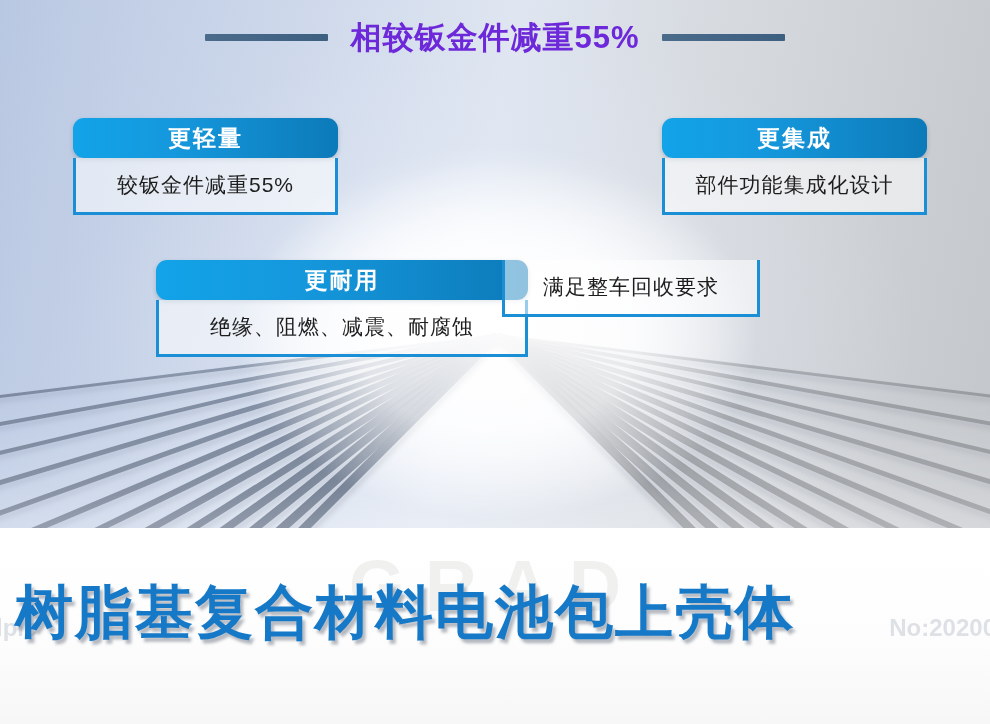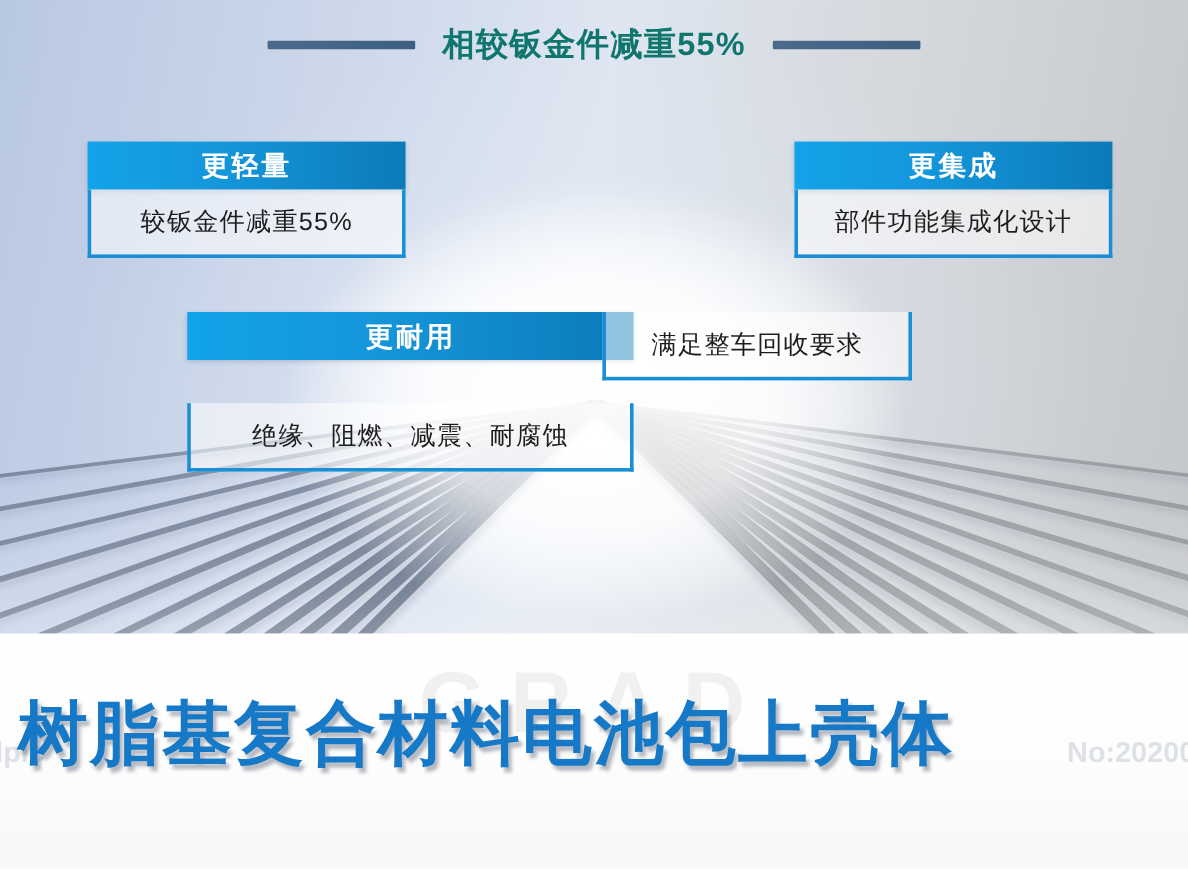--- a/index.html
+++ b/index.html
@@ -45,31 +45,32 @@
   }
 
   
   #title-row{
     position:absolute;left:0;top:10px;width:990px;height:54px;
     display:flex;align-items:center;justify-content:center;gap:22px;
   }
   .rule{height:7px;width:123px;background:#3f6display;}
   .rule{background:linear-gradient(90deg,#4b6b8b,#3d5f80);border-radius:1px;}
   #headline{
-    font-size:27px;font-weight:bold;color:#0f766e;letter-spacing:1px;
+    font-size:31px;font-weight:bold;color:#6d28d9;letter-spacing:1px;
     white-space:nowrap;line-height:1;
   }
 
   
   .card{position:absolute;}
   .card-head{
     height:40px;line-height:40px;text-align:center;
     color:#ffffff;font-size:23px;font-weight:bold;letter-spacing:2px;
     background:linear-gradient(90deg,#12a3e8 0%,#1597dc 40%,#0c7ab9 100%);
     box-shadow:0 2px 4px rgba(40,70,100,.25);
+    border-radius:11px;
   }
   .card-body{
     border:3px solid #1a8fd6;border-top:none;
     background:rgba(255,255,255,.55);
     display:flex;align-items:center;justify-content:center;
     color:#1d1d1d;font-size:21px;letter-spacing:1px;white-space:nowrap;
   }
 
   
   #bottom{
@@ -201,21 +202,21 @@
   </div>
 
 
   <div class="card" style="left:662px;top:118px;width:265px;">
     <div class="card-head">更集成</div>
     <div class="card-body" style="height:54px;">部件功能集成化设计</div>
   </div>
 
   <div class="card" style="left:156px;top:260px;width:372px;">
     <div class="card-head">更耐用</div>
-    <div class="card-body" style="height:54px;margin-top:36px;">绝缘、阻燃、减震、耐腐蚀</div>
+    <div class="card-body" style="height:54px;">绝缘、阻燃、减震、耐腐蚀</div>
   </div>
 
   <div class="card" style="left:502px;top:260px;width:258px;">
     <div class="card-body" style="height:54px;">满足整车回收要求</div>
   </div>
 
   <div id="bottom">
     <div id="wm-grad">GRAD</div>
     <div id="wm-left">lpic</div>
     <div id="wm-right">No:20200</div>

